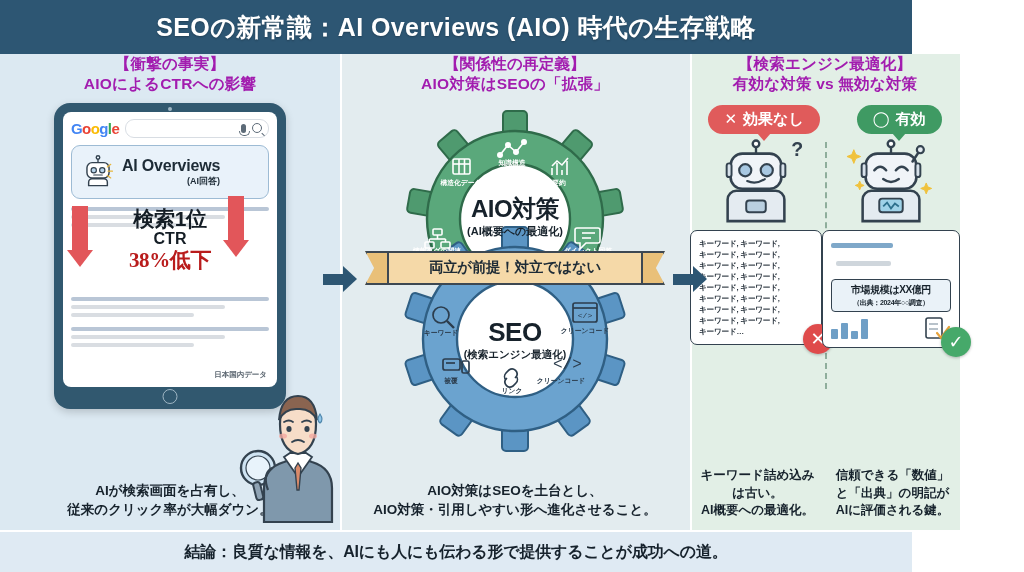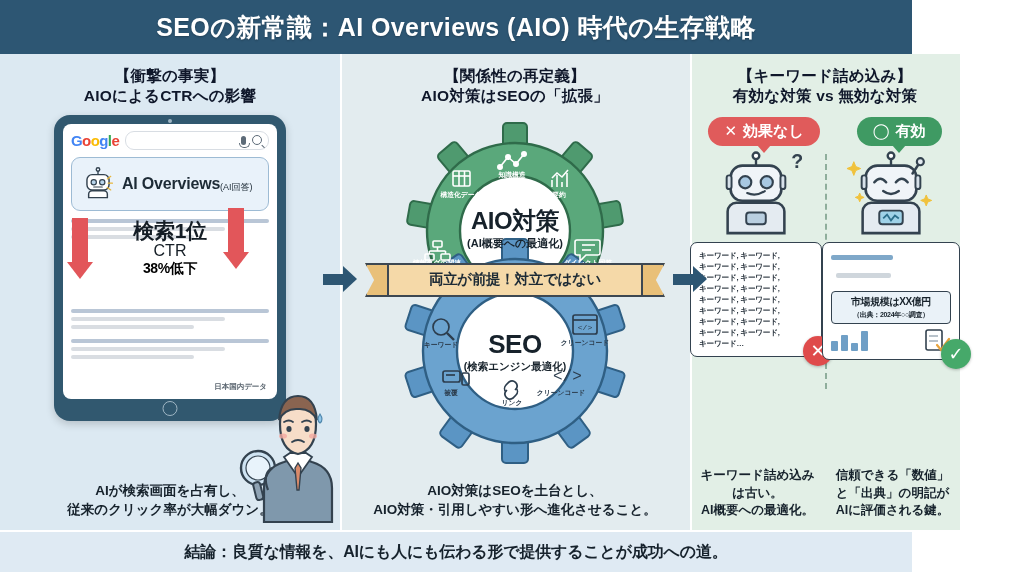--- a/index.html
+++ b/index.html
@@ -22,22 +22,22 @@
 
   
   .columns{flex:1 1 auto;display:flex;}
   .col{position:relative;display:flex;flex-direction:column;align-items:center;}
   .col-1{flex:0 0 340px;background:#dce9f2;}
   .col-2{flex:0 0 350px;background:#e3ecef;justify-content:space-between;}
   .col-3{flex:1 1 auto;background:#e2efe6;}
   .col-divider{position:absolute;top:0;bottom:0;width:2px;background:#ffffff;}
 
   .col-head{
-    text-align:center;color:#0f172a;font-weight:bold;font-size:15.5px;
-    line-height:1.32;margin-top:12px;letter-spacing:.2px;
+    text-align:center;color:#a21caf;font-weight:bold;font-size:15.5px;
+    line-height:1.32;letter-spacing:.2px;
   }
   .col-foot{
     text-align:center;color:#16222c;font-weight:bold;font-size:13.5px;
     line-height:1.4;margin-top:auto;margin-bottom:10px;padding:0 6px;
   }
 
   
   .flow-arrow{
     position:absolute;z-index:30;width:34px;height:26px;
   }
@@ -70,36 +70,36 @@
   }
   .mic-icon{width:5px;height:9px;border-radius:3px;background:#5d6b78;position:relative;}
   .mic-icon:after{content:"";position:absolute;left:-2px;bottom:-3px;width:9px;height:4px;border:1.2px solid #5d6b78;border-top:none;border-radius:0 0 6px 6px;}
   .mag-icon{width:8px;height:8px;border:1.4px solid #5d6b78;border-radius:50%;position:relative;}
   .mag-icon:after{content:"";position:absolute;right:-4px;bottom:-3px;width:4px;height:1.4px;background:#5d6b78;transform:rotate(45deg);}
 
   .aio-box{
     margin-top:7px;border:1.6px solid #9dbbd4;border-radius:9px;background:#e9f2fa;
     height:54px;display:flex;align-items:center;gap:7px;padding:0 9px;box-sizing:border-box;
   }
-  .aio-label{display:flex;flex-direction:row;line-height:1.05;align-items:flex-end;}
+  .aio-label{display:flex;flex-direction:column;line-height:1.05;align-items:flex-end;}
   .aio-title{font-size:16px;font-weight:bold;color:#1d2b36;letter-spacing:-.2px;}
-  .aio-sub{font-size:9px;font-weight:normal;color:#1d2b36;text-align:right;margin-top:2px;}
+  .aio-sub{font-size:9px;font-weight:bold;color:#1d2b36;text-align:right;margin-top:2px;}
 
   .bot-sm{width:34px;height:34px;flex:0 0 34px;position:relative;}
 
   .result-lines{margin-top:8px;position:relative;}
   .rline{height:4px;border-radius:2px;background:#b9c6d6;margin-bottom:4px;}
   .rline.short{width:62%;}
   .rline.grey{background:#d9dde2;}
   .rline.mid{width:78%;}
 
   .ctr-block{position:absolute;left:0;right:0;top:96px;text-align:center;pointer-events:none;}
   .ctr-l1{font-size:21px;font-weight:bold;color:#141d25;letter-spacing:-.3px;line-height:1.05;}
-  .ctr-l2{font-size:16px;font-weight:normal;color:#141d25;line-height:1.1;text-align:center;}
-  .ctr-l3{font-size:14px;font-weight:bold;color:#000000;line-height:1.15;letter-spacing:-.4px;}
+  .ctr-l2{font-size:16px;font-weight:bold;color:#141d25;line-height:1.1;text-align:center;}
+  .ctr-l3{font-size:21px;font-weight:bold;color:#b91c1c;line-height:1.15;letter-spacing:-.4px;font-family:Liberation Serif, serif;}
 
   .big-arrow{position:absolute;width:26px;z-index:4;}
   .big-arrow .bshaft{width:16px;margin:0 auto;height:44px;background:#e2565a;}
   .big-arrow .bhead{width:0;height:0;margin:0 auto;border-left:13px solid transparent;border-right:13px solid transparent;border-top:17px solid #e2565a;}
   .arrow-left{left:4px;top:94px;}
   .arrow-right{right:28px;top:84px;}
 
   .jp-note{position:absolute;right:10px;bottom:7px;font-size:7.5px;color:#5b6670;font-weight:bold;}
 
   .person{position:absolute;right:-6px;bottom:8px;width:108px;height:150px;z-index:12;}
@@ -451,21 +451,21 @@
       <div class="flow-arrow" style="right:-17px;top:212px;">
         <div class="shaft"></div>
           <div class="head"></div>
       </div>
     </div>
 
     <div class="col col-3">
       <div class="col-divider" style="left:0;"></div>
 
       <div class="col-head">
-        <div>【キーワード詰め込み】</div>
+        <div>【検索エンジン最適化】</div>
         <div>有効な対策 vs 無効な対策</div>
       </div>
 
       <div class="p3-badges">
         <div class="badge badge-bad">
           <span>✕</span>
           <span>効果なし</span>
         </div>
         <div class="badge badge-good">
           <span>◯</span>

